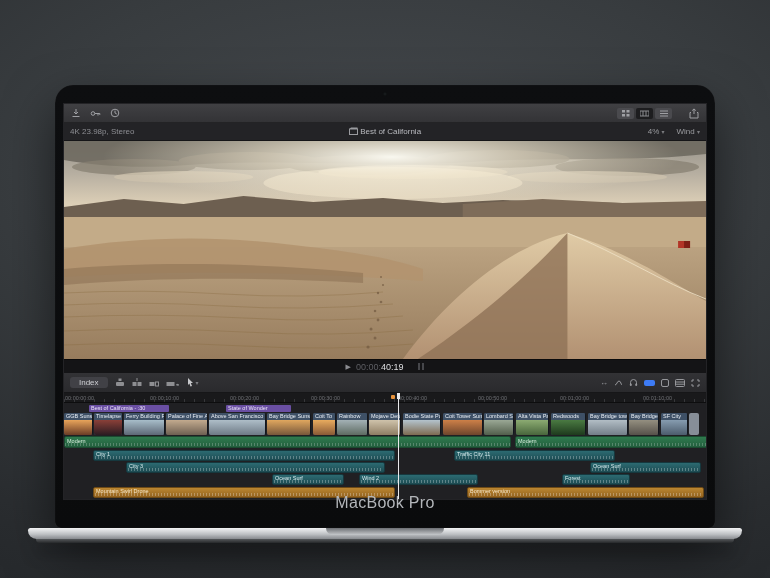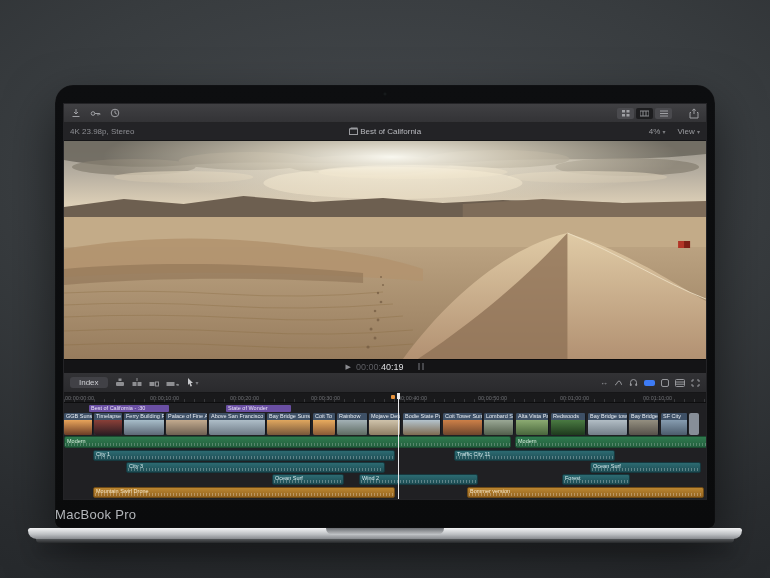--- a/index.html
+++ b/index.html
@@ -7,22 +7,22 @@
   .stage { position:relative; width:770px; height:578px; overflow:hidden;
     font-family:"Liberation Sans","DejaVu Sans",sans-serif;
     background:radial-gradient(120% 90% at 50% 30%, #45494d 0%, #383c3f 40%, #2a2d30 75%, #232629 100%); }
 
   
   .bezel { position:absolute; left:55px; top:85px; width:660px; height:443px;
     background:linear-gradient(#0d0e10,#0a0b0c); border-radius:18px 18px 6px 6px;
     box-shadow:0 22px 50px rgba(0,0,0,.55), inset 0 0 1px rgba(255,255,255,.18); }
   .webcam { position:absolute; left:50%; top:7px; width:4px; height:4px; margin-left:-2px;
     border-radius:50%; background:#1c2023; box-shadow:0 0 2px #000 inset; }
-  .chin-label { position:absolute; bottom:6px; left:0; width:100%; 
-    font-size:13px; letter-spacing:.3px; color:#b3b6ba; }
+  .chin-label { position:absolute; bottom:16px; left:0; width:100%; text-align:center;
+    font-size:16px; letter-spacing:.3px; color:#b3b6ba; }
   .base { position:absolute; left:28px; top:528px; width:714px; height:11px;
     background:linear-gradient(#f2f3f4,#c3c6c9 55%,#8e9195); border-radius:3px 3px 10px 10px; }
   .base-notch { position:absolute; left:50%; top:0; width:118px; height:7px; margin-left:-59px;
     background:linear-gradient(#6d7074,#c9cccf); border-radius:0 0 12px 12px; }
   .base-bottom { position:absolute; left:36px; top:539px; width:698px; height:4px;
     background:linear-gradient(#55585b,#26282a); border-radius:0 0 8px 8px;
     box-shadow:0 8px 16px rgba(0,0,0,.5); }
 
   
   .screen { position:absolute; left:8px; top:18px; width:644px; height:397px;
@@ -174,21 +174,21 @@
         <span>4K 23.98p, Stereo</span>
         <span class="vinfo-center">
           <svg class="mini" style="display:inline-block;vertical-align:-1px" width="9" height="8" viewBox="0 0 9 8">
               <rect x="0.5" y="2" width="8" height="5.5" fill="none" stroke="#9a9b9f"></rect>
               <path d="M0.5 2L2 .5h6.5v1.5z" fill="#9a9b9f"></path>
             </svg>
           <span>Best of California</span>
         </span>
         <span class="vinfo-right">
           <span><span>4%</span> <span class="caret">▾</span></span>
-          <span><span>View</span> <span class="caret">▾</span></span>
+          <span><span>Wind</span> <span class="caret">▾</span></span>
         </span>
       </div>
 
       <div class="viewer">
         <svg viewBox="0 0 644 218" preserveAspectRatio="none">
           <defs>
             <linearGradient id="sky" x1="0" y1="0" x2="0" y2="1">
               <stop offset="0" stop-color="#98948b"></stop>
                 <stop offset=".4" stop-color="#b7afa1"></stop>
               <stop offset=".75" stop-color="#dacdb5"></stop>

